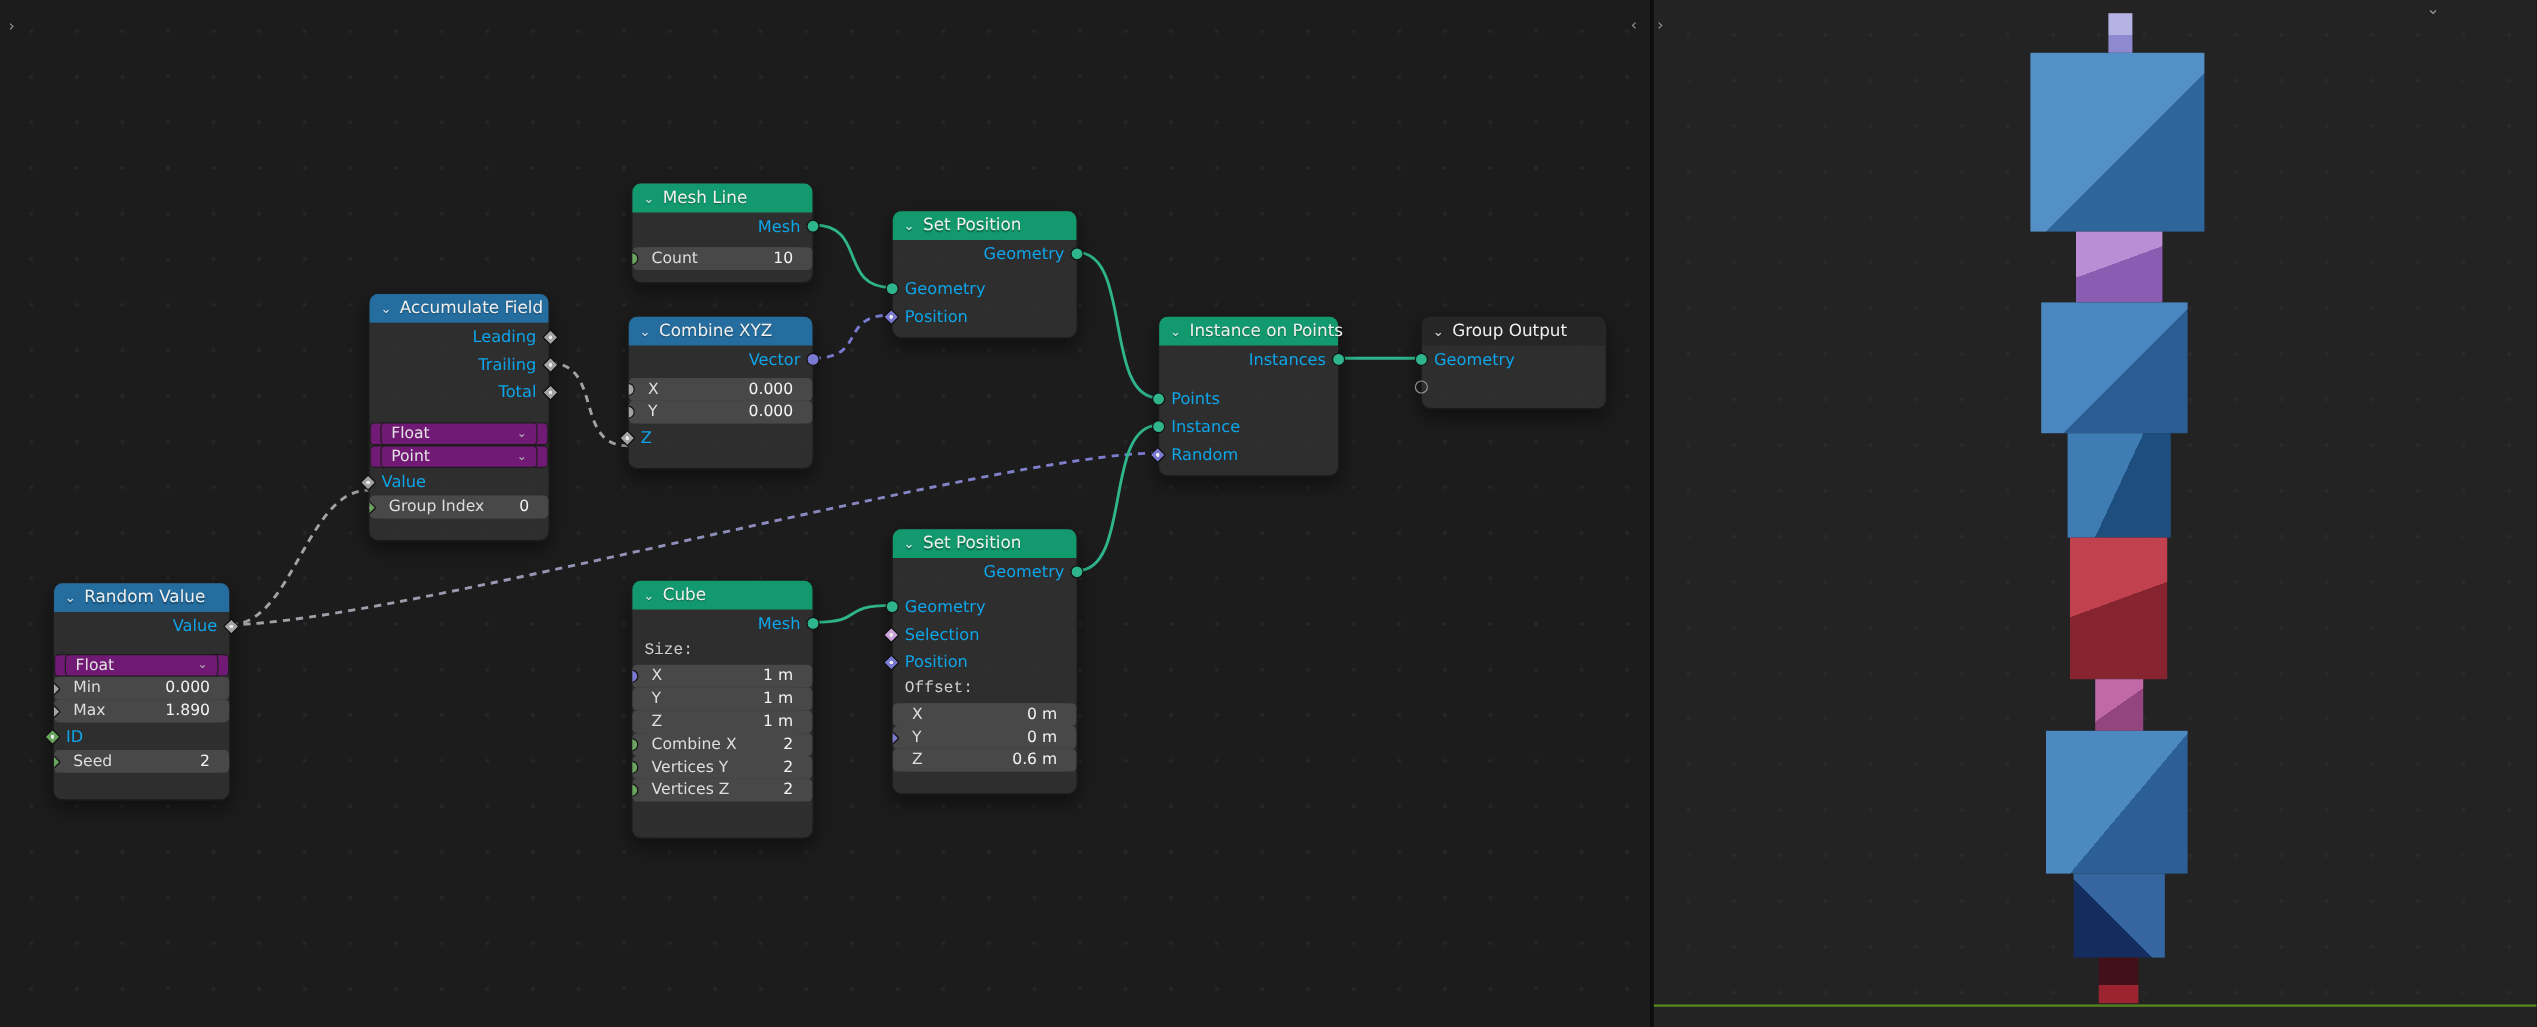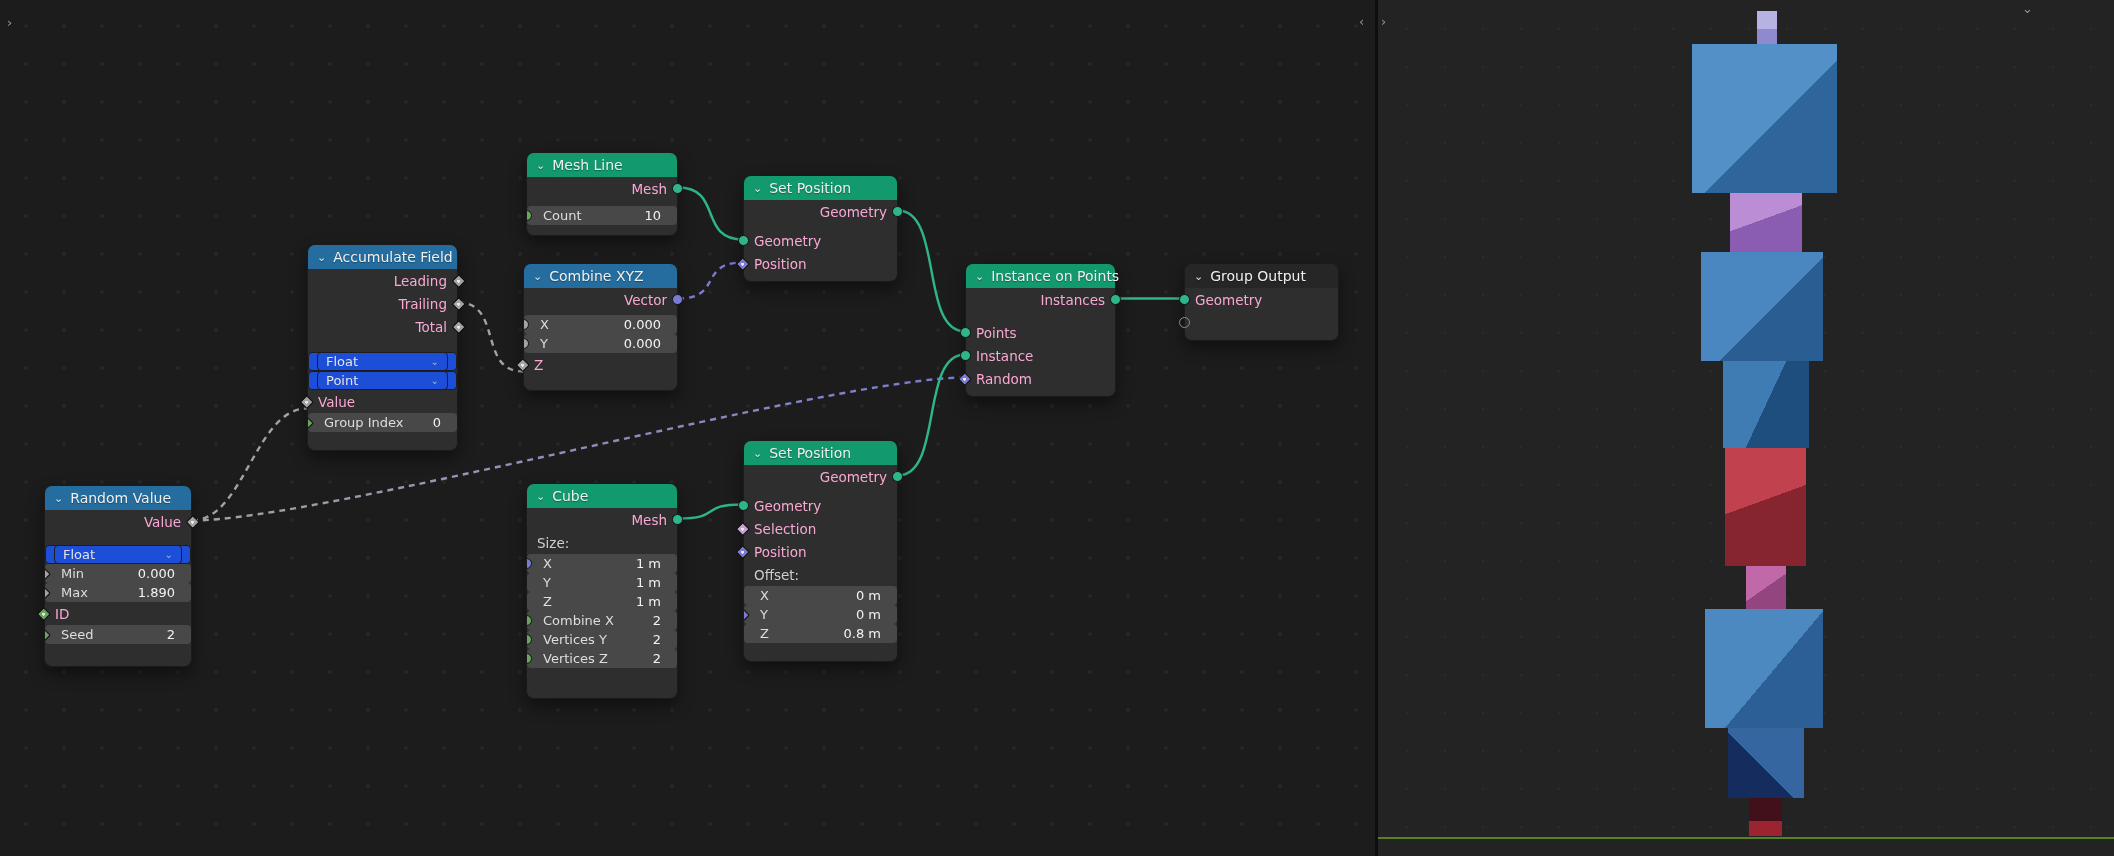--- a/index.html
+++ b/index.html
@@ -23,30 +23,30 @@
     box-shadow:0 7px 16px rgba(0,0,0,0.45);
   }
   .node-header {
     height:24px; border-radius:7px 7px 0 0; display:flex; align-items:center;
     padding:0 9px; gap:7px; color:#f0f0f0; font-size:14px; white-space:nowrap;
     text-shadow:0 1px 1px rgba(0,0,0,.35);
   }
   .hdr-chevron { font-size:11px; line-height:1; color:#eaeaea; opacity:.95; }
   .row { position:relative; height:23px; display:flex; align-items:center; padding:0 10px; }
   .row.output { justify-content:flex-end; }
-  .rlabel { color:#f9a8d4; font-size:13.5px; white-space:nowrap;text-align:center; }
-  .plain-label { color:#cfcfcf; font-size:13.5px; }
+  .rlabel { color:#0ea5e9; font-size:13.5px; white-space:nowrap;text-align:center; }
+  .plain-label { color:#cfcfcf; font-size:13.5px;font-family:Liberation Mono, monospace; }
   .field {
     flex:1; height:19px; background:#484848; border-radius:4px;
     display:flex; align-items:center; justify-content:space-between;
     padding:0 8px; font-size:13px; color:#dedede; overflow:hidden; white-space:nowrap;
   }
   .field .fvalue { color:#f3f3f3;text-align:right; }
   .select {
-    flex:1; height:19px; background:#1d4ed8; border:1px solid #1d1d1d; border-radius:4px;
+    flex:1; height:19px; background:#701a75; border:1px solid #1d1d1d; border-radius:4px;
     display:flex; align-items:center; justify-content:space-between;
     padding:0 8px; font-size:13px; color:#e3e3e3; white-space:nowrap;
   }
   .select .chev { font-size:10px; color:#b5b5b5; }
 
   .socket {
     position:absolute; top:50%;
     width:11px; height:11px; margin-top:-5.5px; border-radius:50%;
     border:1.5px solid #121212; background:var(--c,#999); z-index:3;
   }
@@ -337,21 +337,21 @@
           <div class="row field">
             <div class="field">
               <span>Y</span>
               <span class="fvalue">0 m</span>
             </div>
             <span class="socket diamond left" style="--c: #7a7ad2;"></span>
           </div>
           <div class="row field">
             <div class="field">
               <span>Z</span>
-              <span class="fvalue">0.8 m</span>
+              <span class="fvalue">0.6 m</span>
             </div>
           </div>
         </div>
         <div class="node" style="left: 965px; top: 263px; width: 151px; height: 134px;">
           <div class="node-header" style="background: rgb(18, 153, 109);">
             <span class="hdr-chevron">⌄</span>
             <span>Instance on Points</span>
           </div>
           <div class="row output">
             <span class="rlabel">Instances</span>

